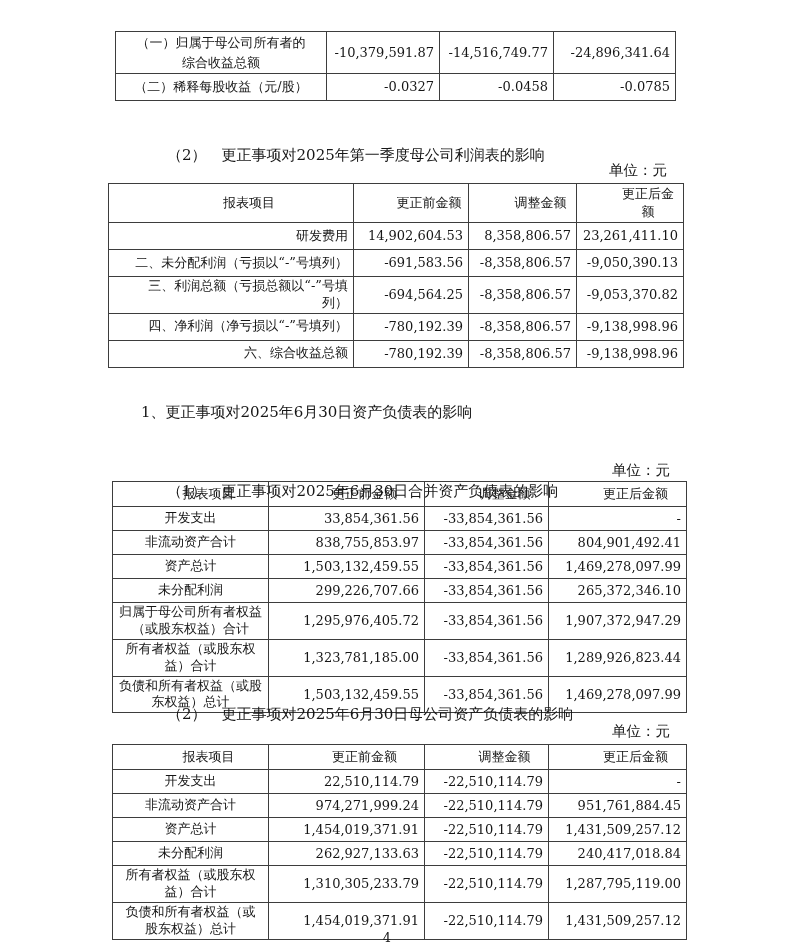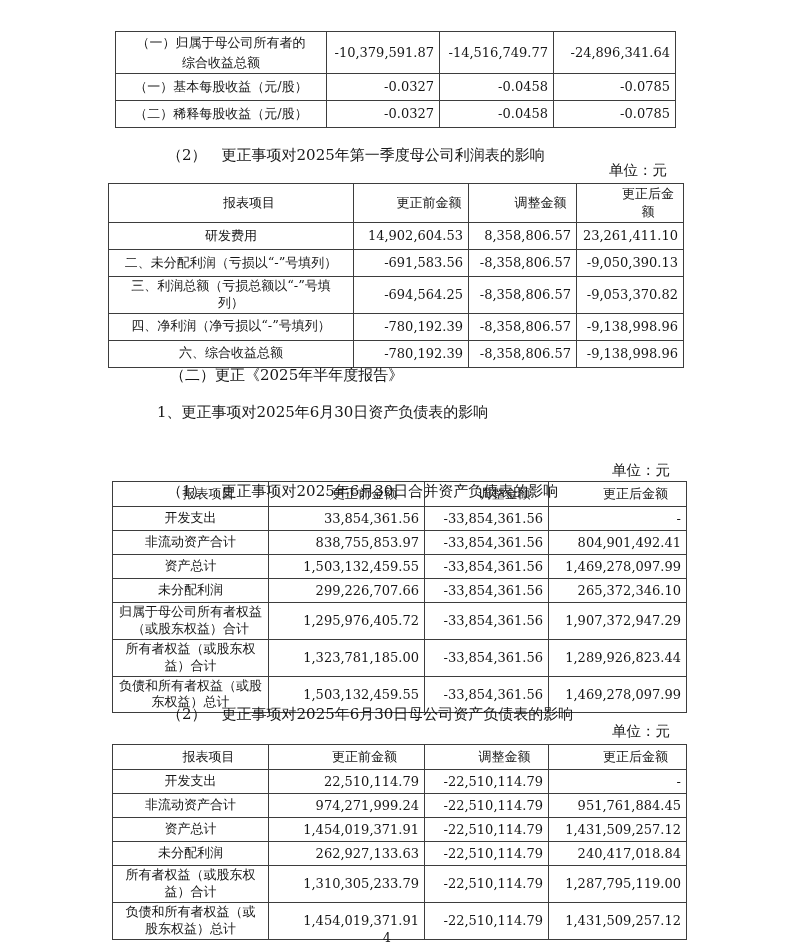--- a/index.html
+++ b/index.html
@@ -36,33 +36,33 @@
     line-height: 1.3;
   }
   td.num {
     text-align: right;
     line-height: 1.2;
   }
   .t1 { left: 115px; top: 31px;  width: 560px; }
   .t1 td { height: 24px; }
   .t1 td.lbl { line-height: 1.5; }
   .t2 { left: 108px; top: 183px; width: 575px; }
-  .t2 td { height: 24px; }
+  .t2 td { height: 24px; text-align: right; }
   .t3 { left: 112px; top: 481px; width: 574px; }
   .t4 { left: 112px; top: 744px; width: 574px; }
   .t3 td, .t4 td { height: 21px; }
   .heading {
     position: absolute;
     font-size: 15px;
     white-space: pre;
     line-height: 1.2;
   }
   .h-q1   { left: 167px; top: 146px; }
   .h-half { left: 170px; top: 366px; }
-  .h-1    { left: 157px; top: 403px; }
+  .h-1    { left: 141px; top: 403px; }
   .h-c1   { left: 167px; top: 442px; margin-top: 40px; }
   .h-c2   { left: 167px; top: 705px; }
   .unit {
     position: absolute;
     font-size: 14.5px;
   }
   .u1 { right: 107px; top: 161px; }
   .u2 { right: 104px; top: 461px; }
   .u3 { right: 104px; top: 722px; }
   .page-number {
@@ -89,26 +89,20 @@
     <thead></thead>
     <tbody>
         <tr>
           <td class="lbl">（一）归属于母公司所有者的
 综合收益总额</td>
           <td class="num">-10,379,591.87</td>
           <td class="num">-14,516,749.77</td>
           <td class="num">-24,896,341.64</td>
         </tr>
         <tr>
-          <td class="lbl">（一）基本每股收益（元/股）</td>
-          <td class="num">-0.0327</td>
-          <td class="num">-0.0458</td>
-          <td class="num">-0.0785</td>
-        </tr>
-        <tr>
           <td class="lbl">（二）稀释每股收益（元/股）</td>
           <td class="num">-0.0327</td>
           <td class="num">-0.0458</td>
           <td class="num">-0.0785</td>
         </tr>
       </tbody>
   </table>
 
   <div class="heading h-q1">（2）　更正事项对2025年第一季度母公司利润表的影响</div>
   <div class="unit u1">单位：元</div>
@@ -156,21 +150,20 @@
         </tr>
         <tr>
           <td class="lbl">六、综合收益总额</td>
           <td class="num">-780,192.39</td>
           <td class="num">-8,358,806.57</td>
           <td class="num">-9,138,998.96</td>
         </tr>
       </tbody>
   </table>
 
-  <div class="heading h-half">（二）更正《2025年半年度报告》</div>
   <div class="heading h-1">1、更正事项对2025年6月30日资产负债表的影响</div>
   <div class="heading h-c1">（1）　更正事项对2025年6月30日合并资产负债表的影响</div>
   <div class="unit u2">单位：元</div>
 
   <table class="tbl t3">
     <colgroup>
       <col style="width:156px">
         <col style="width:156px">
         <col style="width:124px">
         <col style="width:138px">

